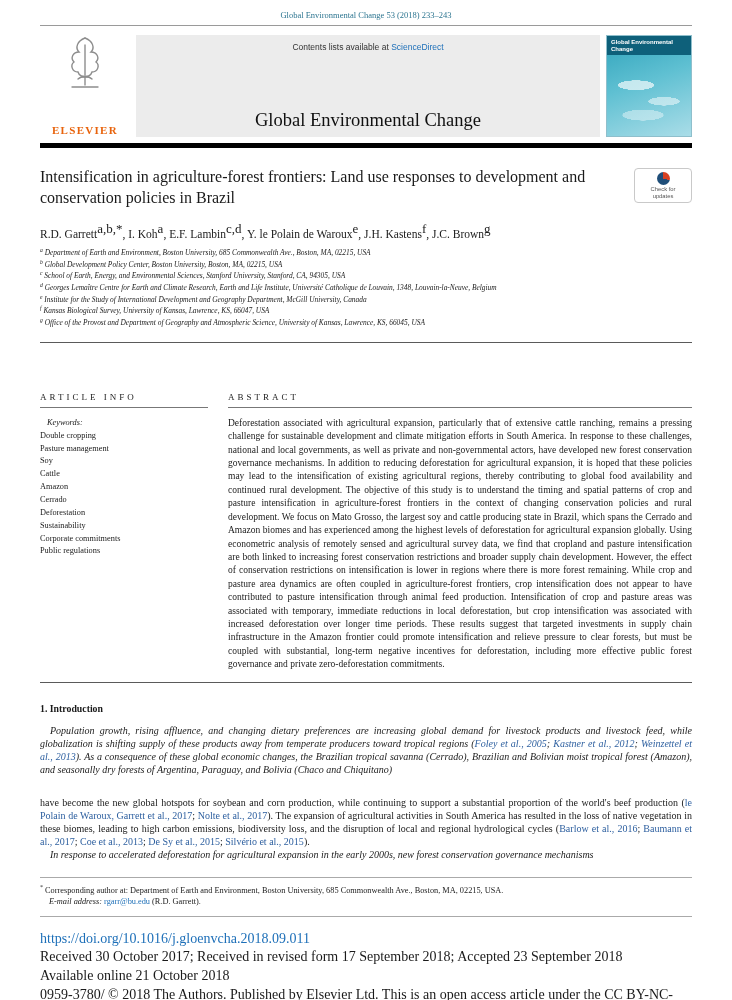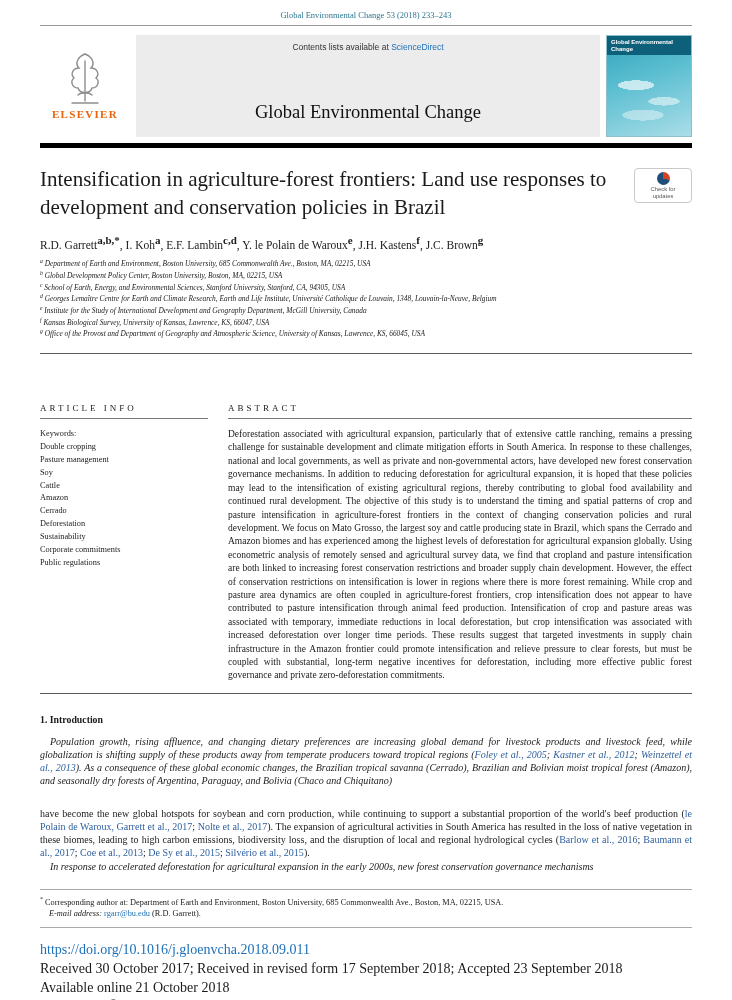--- a/index.html
+++ b/index.html
@@ -8,57 +8,57 @@
     width:712px; height:1000px; margin:0 auto; background:#fff; position:relative;
     padding:10px 30px 0; font-family:"Liberation Serif", serif; color:#1a1a1a;
     overflow:hidden;
   }
   .journal-ref { text-align:center; font-size:8.5px; color:#2e7691; }
   .rule-top { border-top:1px solid #9a9a9a; margin-top:5px; }
   .rule-dark { border-top:1px solid #5a5a5a; margin-top:13px; }
 
   
   .header-row { display:flex; margin-top:9px; height:102px; }
-  .logo-box { width:90px; display:flex; flex-direction:column; align-items:center; justify-content:center; padding-bottom:1px; }
+  .logo-box { width:90px; display:flex; flex-direction:column; align-items:center; justify-content:space-between; padding-bottom:1px; }
   .logo-word { font-size:11px; color:#e8630c; letter-spacing:1.3px; font-weight:600; margin-top:1px; }
-  .header-center { flex:1; background:#ececec; display:flex; flex-direction:column; justify-content:space-between; text-align:center; padding:7px 8px 14px; margin-left:6px; }
+  .header-center { flex:1; background:#ececec; display:flex; flex-direction:column; justify-content:space-between; text-align:center; padding:7px 8px 6px; margin-left:6px; }
   .contents-line, .homepage-line { font-family:"Liberation Sans", sans-serif; font-size:8.5px; color:#333; }
   .header-journal-title { font-size:18.5px; color:#101010; }
   .link { color:#1d6fb8; }
   .cover-box { width:86px; height:102px; margin-left:6px; position:relative; overflow:hidden;
     background:linear-gradient(160deg,#2fa3bb 0%,#5fc0d2 45%,#aadde8 100%); border:1px solid #8fbfcc; }
   .cover-band { background:#0e607a; color:#fff; font-family:"Liberation Sans", sans-serif; font-size:6px; font-weight:bold; padding:3px 4px 2px; line-height:1.2; }
   .cover-box::after { content:""; position:absolute; left:8px; top:40px; width:70px; height:46px;
     background:
       radial-gradient(ellipse 30px 8px at 30% 20%, rgba(255,255,255,.65) 0 60%, transparent 61%),
       radial-gradient(ellipse 26px 7px at 70% 55%, rgba(255,255,255,.5) 0 60%, transparent 61%),
       radial-gradient(ellipse 34px 9px at 40% 85%, rgba(255,255,255,.4) 0 60%, transparent 61%); }
   .black-bar { height:5px; background:#000; margin-top:6px; }
 
   
   .title-row { display:flex; margin-top:18px; align-items:flex-start; }
-  .article-title { font-size:21px; font-weight:normal; line-height:1.32; flex:1; max-width:600px; }
+  .article-title { font-size:16px; font-weight:normal; line-height:1.32; flex:1; max-width:600px; }
   .check-badge { width:58px; height:35px; border:1px solid #c9c9c9; border-radius:4px; margin-left:16px; margin-top:2px;
     display:flex; flex-direction:column; align-items:center; justify-content:center; gap:1px; background:#fff; cursor:pointer; }
   .crossmark-icon { width:13px; height:13px; border-radius:50%; background:conic-gradient(#d64123 0deg 105deg,#1f4e79 105deg 360deg); }
   .badge-text { font-family:"Liberation Sans", sans-serif; font-size:5.8px; color:#555; text-align:center; line-height:1.15; }
 
   .authors { margin-top:13px; font-size:11.5px; }
-  .authors sup { font-size:11px;font-weight:bold; }
+  .authors sup { font-size:13px; }
   .affils { margin-top:7px; }
   .affil { font-size:7.4px; font-style:italic; line-height:1.38; }
   .affil sup { font-size:5.6px; }
 
   
   .info-abstract { display:flex; gap:20px; padding-top:9px; padding-bottom:10px; }
   .info-col { width:168px; flex:none; }
   .abstract-col { flex:1; min-width:0; }
   .section-heading { font-size:9px; letter-spacing:3px; color:#222;margin-top:40px; }
   .heading-rule { border-top:1px solid #777; margin:5px 0 9px; }
-  .keywords-label { font-size:8.3px; line-height:1.55; }
+  .keywords-label { font-size:8.3px; font-style:italic; line-height:1.55;margin-left:7px; }
   .keyword { font-size:8.3px; line-height:1.55; }
   .abstract-text { font-size:9.5px; line-height:13.4px; text-align:justify; }
 
   
   .body-cols { display:flex; gap:20px; margin-top:20px;flex-direction:column; }
   .col { flex:1; min-width:0; }
   .intro-heading { font-size:9.8px; font-weight:bold; margin-bottom:10px; }
   .body-para { font-size:10px; line-height:13.1px; text-align:justify; }
   .body-para.indent { text-indent:10px;font-style:italic; }
   .cite { color:#2d5f9f; }

